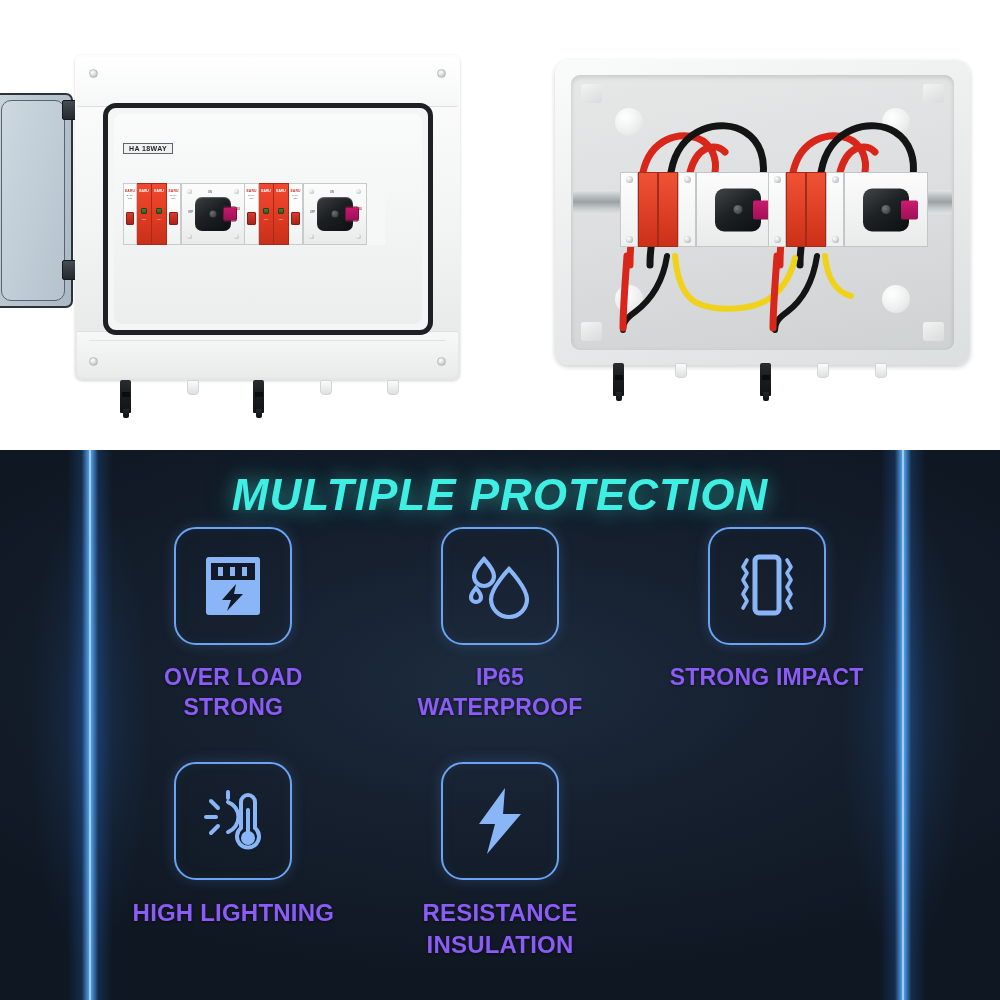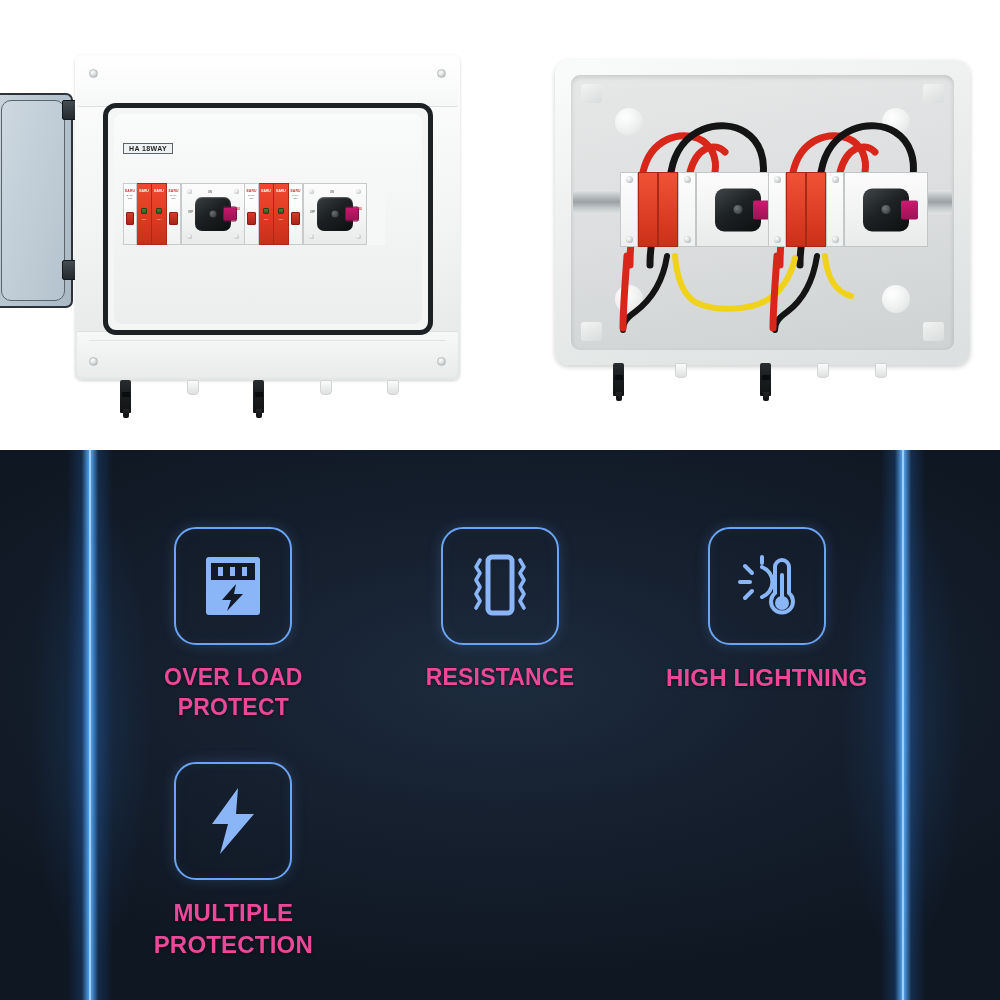--- a/index.html
+++ b/index.html
@@ -291,21 +291,21 @@
     display:grid; grid-template-columns:repeat(3,1fr); grid-template-rows:1fr 1fr;
   }
   .cell{ display:flex; flex-direction:column; align-items:center; }
   .icon-box{
     width:118px; height:118px; border-radius:22px;
     border:2px solid #6ba4f5;
     display:flex; align-items:center; justify-content:center;
     box-shadow:0 0 14px rgba(107,164,245,.22), inset 0 0 14px rgba(107,164,245,.06);
   }
   .cap{
-    margin-top:17px; text-align:center; color:#ec4899;
+    margin-top:17px; text-align:center; color:#8b5cf6;
     font-size:23px; font-weight:bold; line-height:1.32;
     letter-spacing:.2px;
     text-shadow:0 1px 3px rgba(0,0,0,.55);
     font-family:"Liberation Sans", sans-serif;
   }
   .cap span{ display:block; white-space:nowrap; }
   .cell.r2 .cap{ font-size:24px; }
   .ic{ display:block; }
 </style>
 </head>
@@ -512,53 +512,69 @@
     </div>
   </div>
 
   <div class="feature-section">
     <div class="beam-glow left"></div>
     <div class="beam-glow right"></div>
     <div class="beam left"></div>
     <div class="beam right"></div>
   </div>
 
+  <div class="title">MULTIPLE PROTECTION</div>
 
   <div class="grid">
 
     <div class="cell">
       <div class="icon-box">
         <svg class="ic" width="78" height="78" viewBox="0 0 78 78">
           <rect x="12" y="10" width="54" height="58" rx="3" fill="#8ab6f8"></rect>
           <rect x="17" y="16" width="44" height="17" fill="#111a26"></rect>
           <rect x="24" y="20" width="5" height="9" fill="#8ab6f8"></rect>
           <rect x="36" y="20" width="5" height="9" fill="#8ab6f8"></rect>
           <rect x="48" y="20" width="5" height="9" fill="#8ab6f8"></rect>
           <path d="M42,37 L28,53 L37,53 L33,64 L49,47 L40,47 Z" fill="#111a26"></path>
         </svg>
       </div>
       <div class="cap">
         <span>OVER LOAD</span>
-        <span>PROTECT</span>
+        <span>STRONG</span>
       </div>
     </div>
 
+    <div class="cell">
+      <div class="icon-box">
+        <svg class="ic" width="78" height="78" viewBox="0 0 78 78">
+          <g fill="none" stroke="#8ab6f8" stroke-width="4.2">
+            <path d="M48,22 C48,22 66,41 66,52 A18,18 0 0 1 30,52 C30,41 48,22 48,22 Z"></path>
+            <path d="M23,12 C23,12 33,23 33,29 A10,10 0 0 1 13,29 C13,23 23,12 23,12 Z"></path>
+            <path d="M15,41 C15,41 20,47 20,50 A5,5 0 0 1 10,50 C10,47 15,41 15,41 Z"></path>
+          </g>
+        </svg>
+      </div>
+      <div class="cap">
+        <span>IP65</span>
+        <span>WATERPROOF</span>
+      </div>
+    </div>
 
     <div class="cell">
       <div class="icon-box">
         <svg class="ic" width="78" height="78" viewBox="0 0 78 78">
           <rect x="27" y="10" width="24" height="56" rx="4" fill="none" stroke="#8ab6f8" stroke-width="5"></rect>
           <g fill="none" stroke="#8ab6f8" stroke-width="3.6" stroke-linecap="round" stroke-linejoin="round">
             <path d="M19,13 L15,20 L19,26 L15,33 L19,40 L15,47 L19,54 L15,61"></path>
             <path d="M59,13 L63,20 L59,26 L63,33 L59,40 L63,47 L59,54 L63,61"></path>
           </g>
         </svg>
       </div>
       <div class="cap">
-        <span>RESISTANCE</span>
+        <span>STRONG IMPACT</span>
       </div>
     </div>
 
     <div class="cell r2">
       <div class="icon-box">
         <svg class="ic" width="78" height="78" viewBox="0 0 78 78">
           <g stroke="#8ab6f8" stroke-width="4" fill="none" stroke-linecap="round">
             <path d="M34,50 A16,16 0 0 0 34,20"></path>
             <path d="M12,35 L22,35"></path>
             <path d="M17,19 L24,26"></path>
@@ -577,19 +593,19 @@
       </div>
     </div>
 
     <div class="cell r2">
       <div class="icon-box">
         <svg class="ic" width="78" height="78" viewBox="0 0 78 78">
           <path d="M44,6 L18,42 L34,42 L26,72 L60,32 L42,32 Z" fill="#8ab6f8"></path>
         </svg>
       </div>
       <div class="cap">
-        <span>MULTIPLE</span>
-        <span>PROTECTION</span>
+        <span>RESISTANCE</span>
+        <span>INSULATION</span>
       </div>
     </div>
 
   </div>
 </div>
 
 </body></html>

